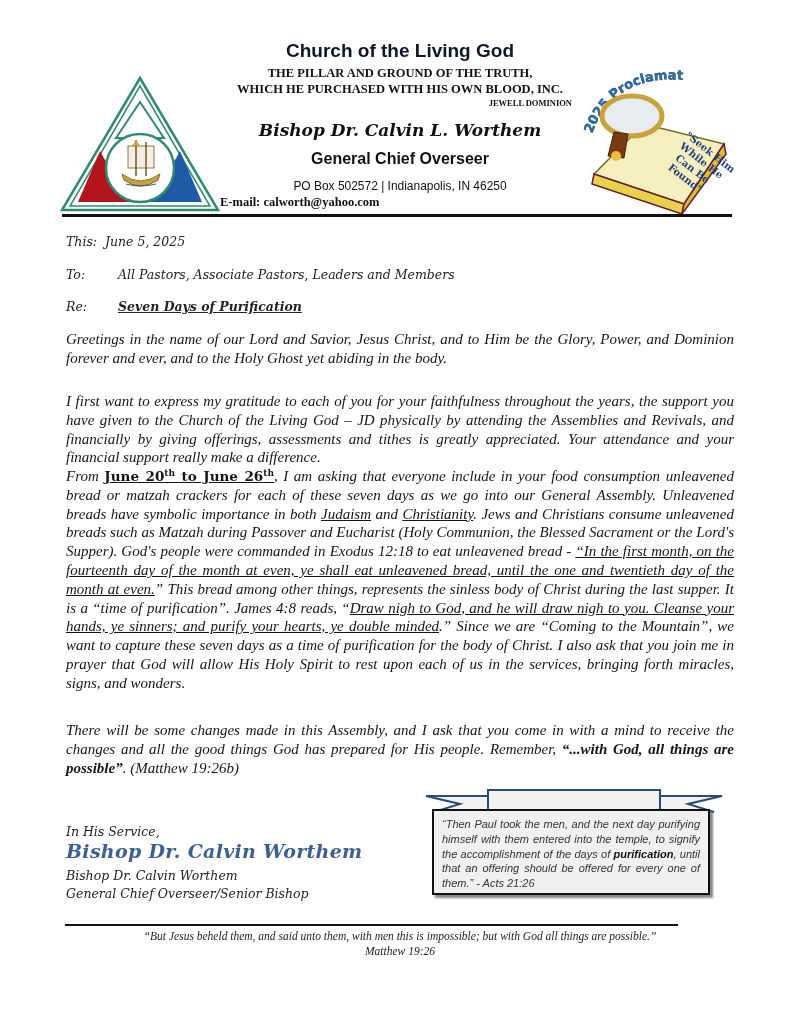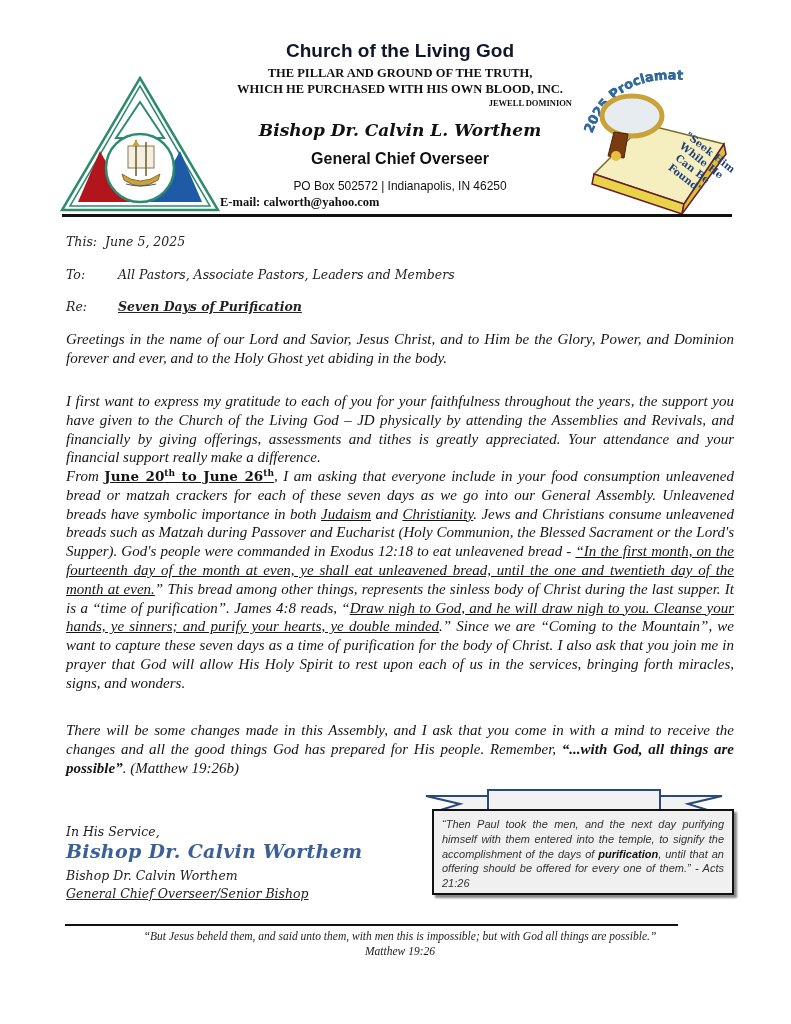--- a/index.html
+++ b/index.html
@@ -36,25 +36,25 @@
     .p4 { top: 721px; }
     .u { text-decoration: underline; }
     .b { font-weight: bold; }
     .bu { font-weight: bold; text-decoration: underline; font-style: normal; font-family: "DejaVu Serif", serif; font-size: 13.5px; }
     sup { font-size: 9px; line-height: 0; }
 
     
     .sig-close { left: 66px; top: 824px; font-family: "DejaVu Serif", serif; font-style: italic; font-size: 12.5px; color: #222; }
     .sig-script { left: 66px; top: 840px; font-family: "DejaVu Serif", serif; font-style: italic; font-weight: bold; font-size: 19px; color: #3b5f97; letter-spacing: 0.3px; }
     .sig-name { left: 66px; top: 868px; font-family: "DejaVu Serif", serif; font-style: italic; font-size: 12.5px; color: #222; }
-    .sig-title { left: 66px; top: 886px; font-family: "DejaVu Serif", serif; font-style: italic; font-size: 12.5px; color: #222; text-decoration: underline; }
+    .sig-title { left: 66px; top: 886px; font-family: "DejaVu Serif", serif; font-style: italic; font-size: 12.5px; color: #222; }
 
     
     .banner { left: 424px; top: 788px; width: 300px; height: 26px; }
-    .callout { left: 432px; top: 809px; width: 302px; height: 86px; border: 2px solid #111; background: #f0f0f0; box-shadow: 3px 3px 2px #888; padding: 6px 8px; box-sizing: border-box; font-family: "Liberation Sans", sans-serif; font-style: italic; font-size: 11px; line-height: 14.8px; text-align: justify; color: #333; }
+    .callout { left: 432px; top: 809px; width: 278px; height: 86px; border: 2px solid #111; background: #f0f0f0; box-shadow: 3px 3px 2px #888; padding: 6px 8px; box-sizing: border-box; font-family: "Liberation Sans", sans-serif; font-style: italic; font-size: 11px; line-height: 14.8px; text-align: justify; color: #333; }
     .callout .kw { font-weight: bold; color: #111; }
 
     
     .f-rule { left: 65px; width: 613px; top: 924px; height: 2px; background: #111; }
     .f-quote { left: 60px; width: 680px; top: 930px; text-align: center; font-family: "Liberation Serif", serif; font-style: italic; font-size: 11.5px; color: #222; }
     .f-ref { left: 60px; width: 680px; top: 945px; text-align: center; font-family: "Liberation Serif", serif; font-style: italic; font-size: 11.5px; color: #222; }
   </style>
 </head>
 <body>
 

